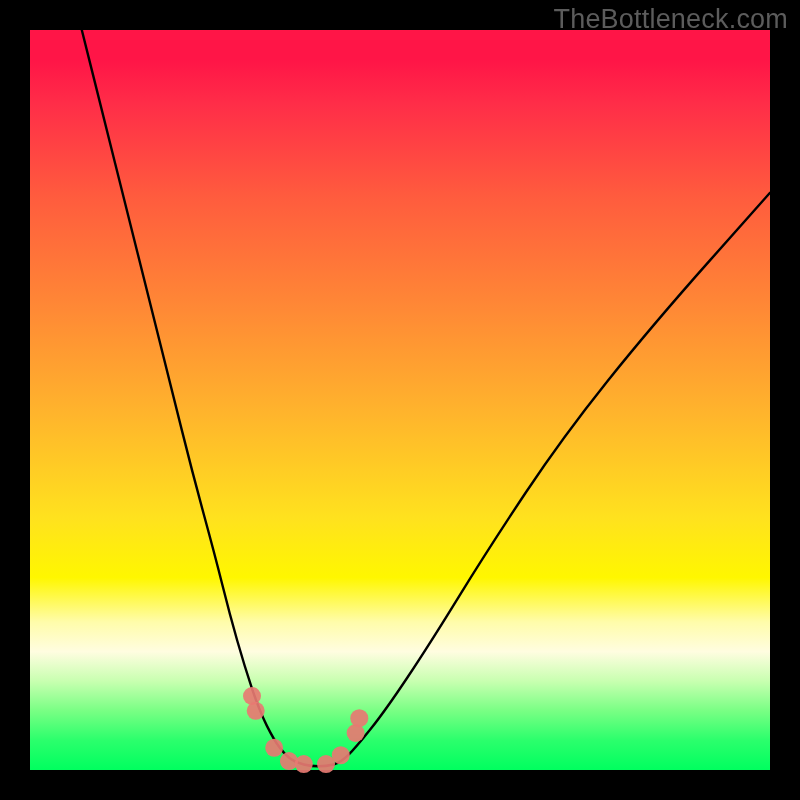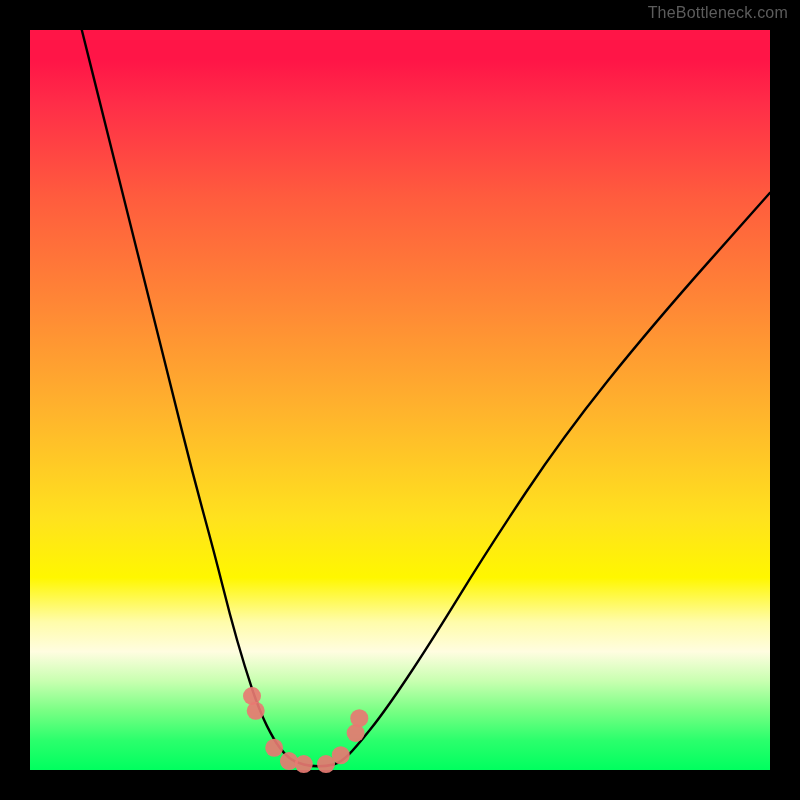--- a/index.html
+++ b/index.html
@@ -40,21 +40,21 @@
       #79ff84 92%,
       #2bff6c 96%,
       #00ff5f 100%
     );
   }
   .watermark {
     position: absolute;
     top: 4px;
     right: 12px;
     color: #5c5c5c;
-    font-size: 16px;
+    font-size: 27px;
     font-weight: 500;
     letter-spacing: 0.2px;
     user-select: none;
   }
   svg.curve-layer {
     position: absolute;
     left: 0;
     top: 0;
     width: 740px;
     height: 740px;

